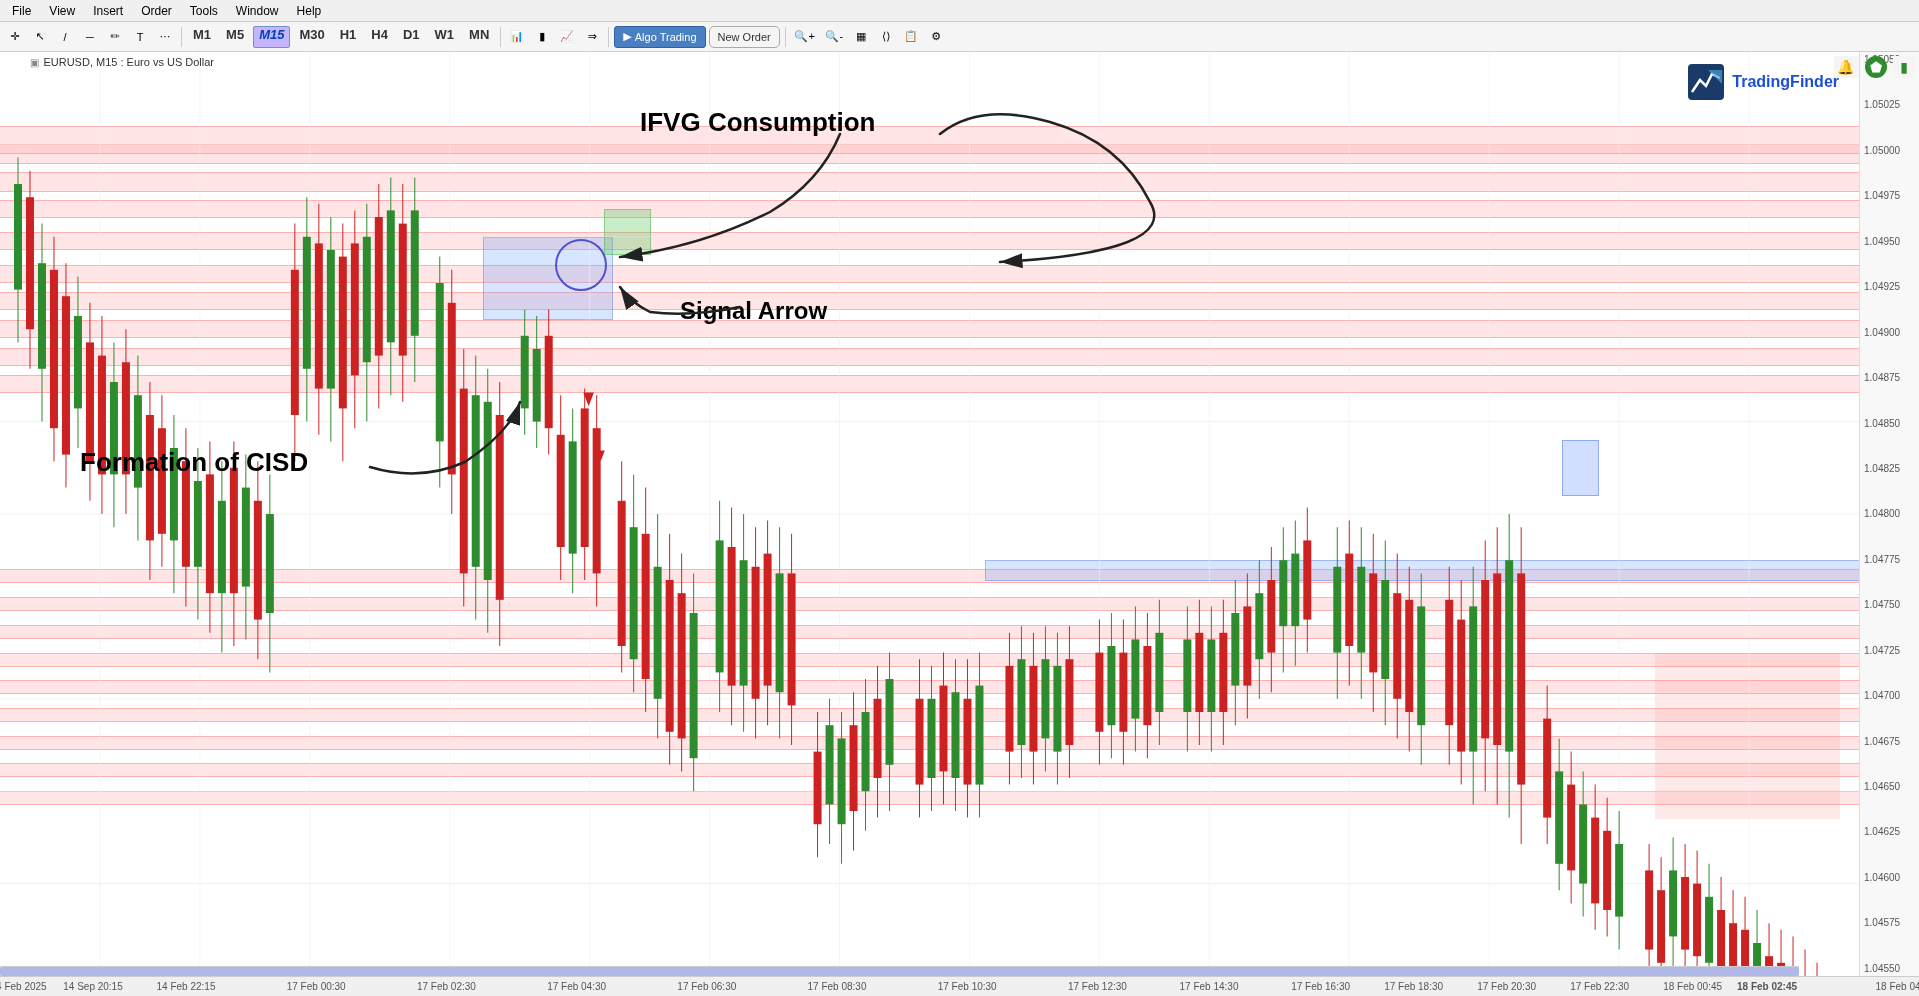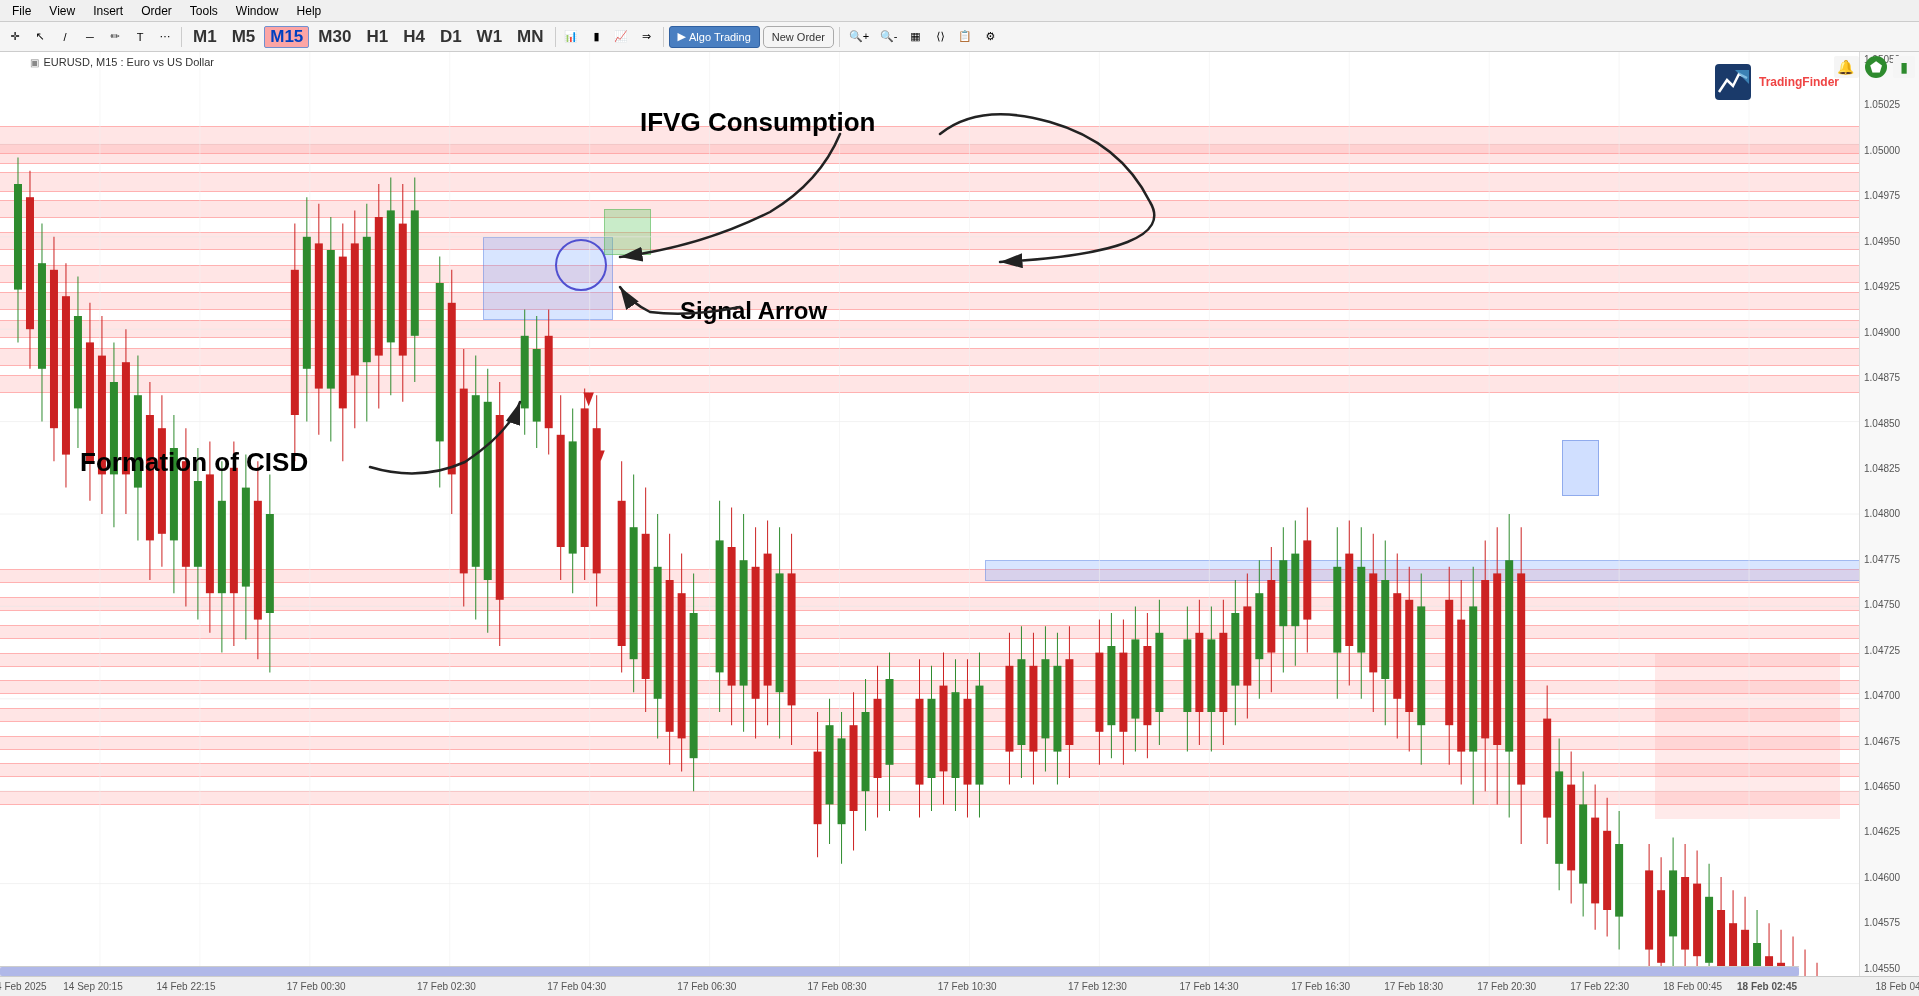--- a/index.html
+++ b/index.html
@@ -45,26 +45,26 @@
       padding: 0 3px;
       border-radius: 2px;
     }
     .toolbar-separator { width: 1px; height: 20px; background: #ccc; margin: 0 2px; }
     .timeframe-btn {
       height: 22px;
       padding: 0 5px;
       background: #f5f5f5;
       border: 1px solid transparent;
       cursor: pointer;
-      font-size: 17px;
+      font-size: 13px;
       font-weight: bold;
       border-radius: 2px;
       color: #333;
     }
-    .timeframe-btn.active { background: #fca5a5; border-color: #7090d0; color: #0040c0; }
+    .timeframe-btn.active { background: #c4b5fd; border-color: #7090d0; color: #0040c0; font-style: italic; }
 
     .algo-btn {
       height: 22px;
       padding: 0 8px;
       background: #4a7fc1;
       border: 1px solid #3060a0;
       cursor: pointer;
       font-size: 11px;
       color: white;
       border-radius: 3px;
@@ -230,23 +230,23 @@
       display: flex;
       align-items: center;
       gap: 6px;
       z-index: 30;
     }
     #logo-icon {
       width: 40px;
       height: 40px;
     }
     #logo-text {
-      font-size: 12px;
+      font-size: 16px;
       font-weight: bold;
-      color: #ef4444;
+      color: #1d4ed8;
     }
 
     
     #top-right-icons {
       position: absolute;
       top: 4px;
       right: 4px;
       display: flex;
       align-items: center;
       gap: 6px;

